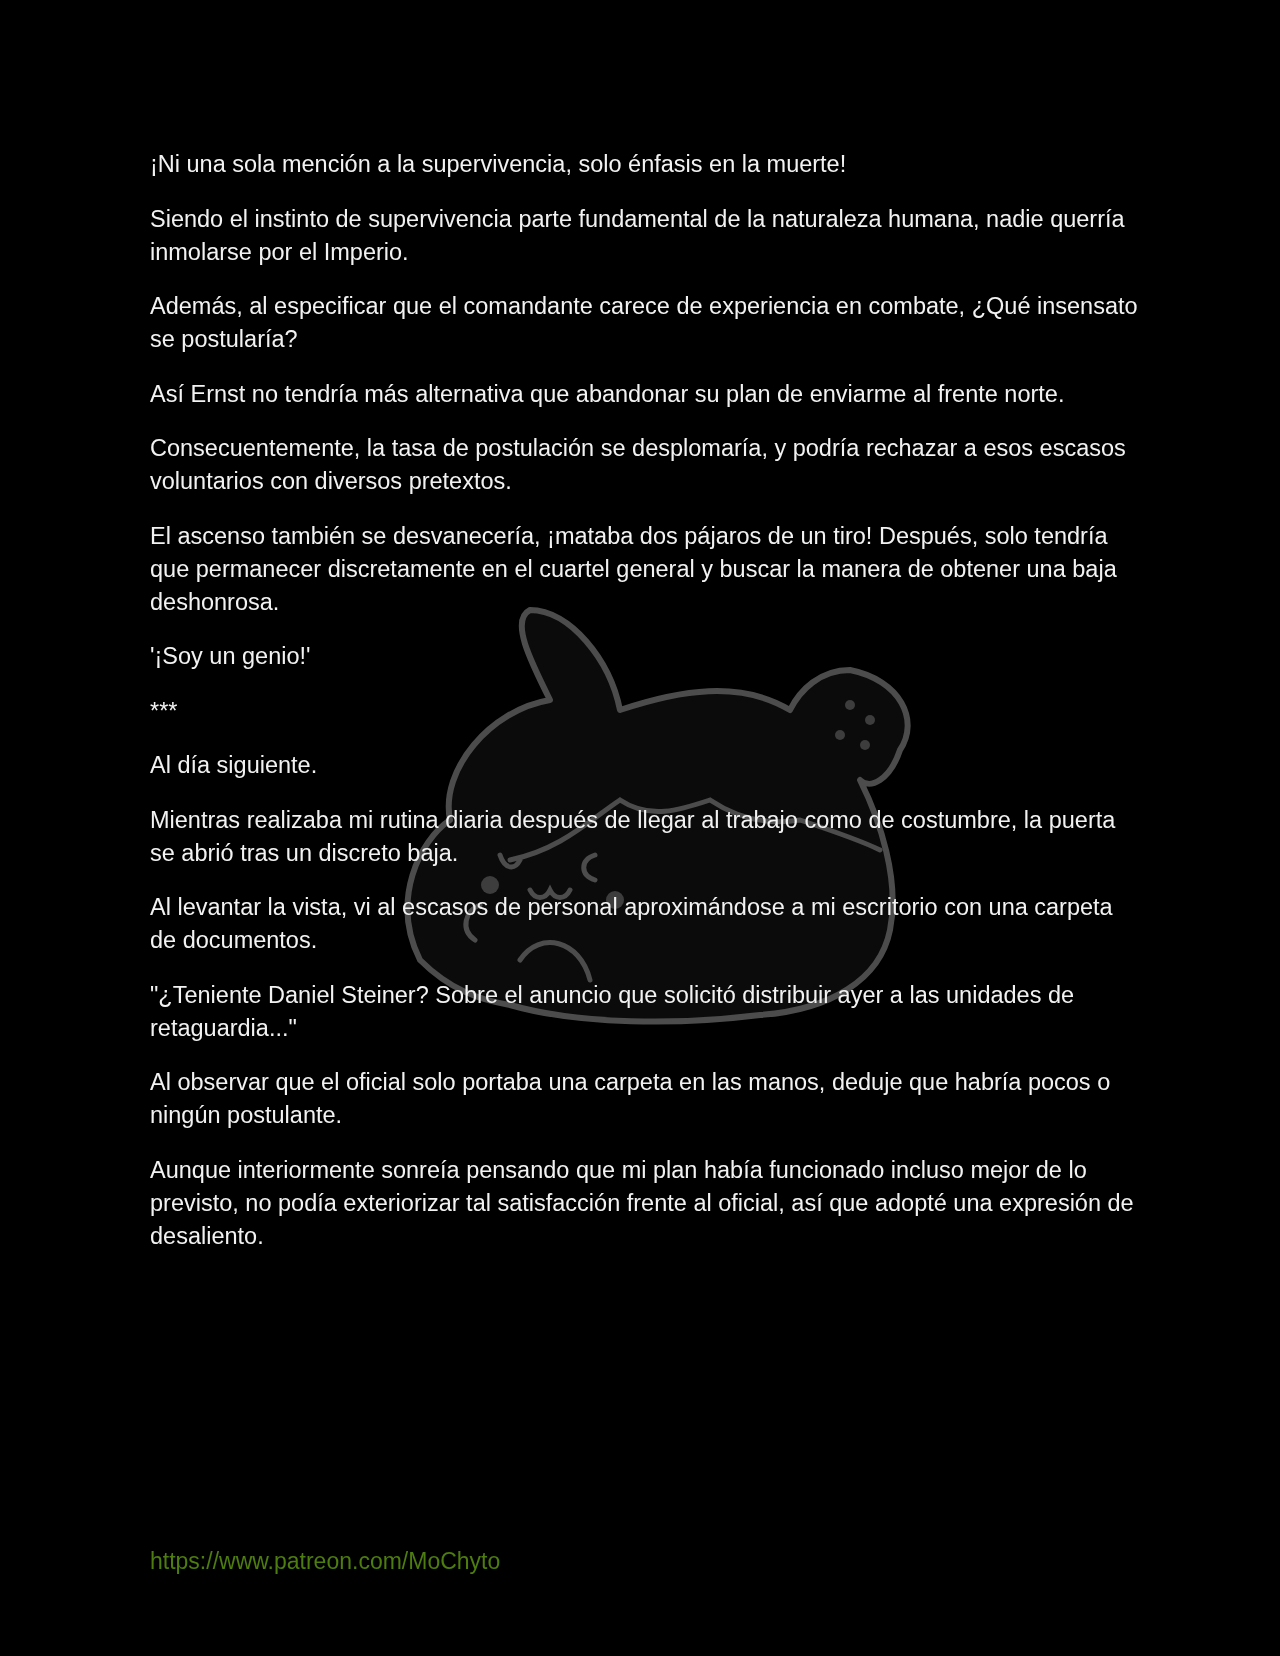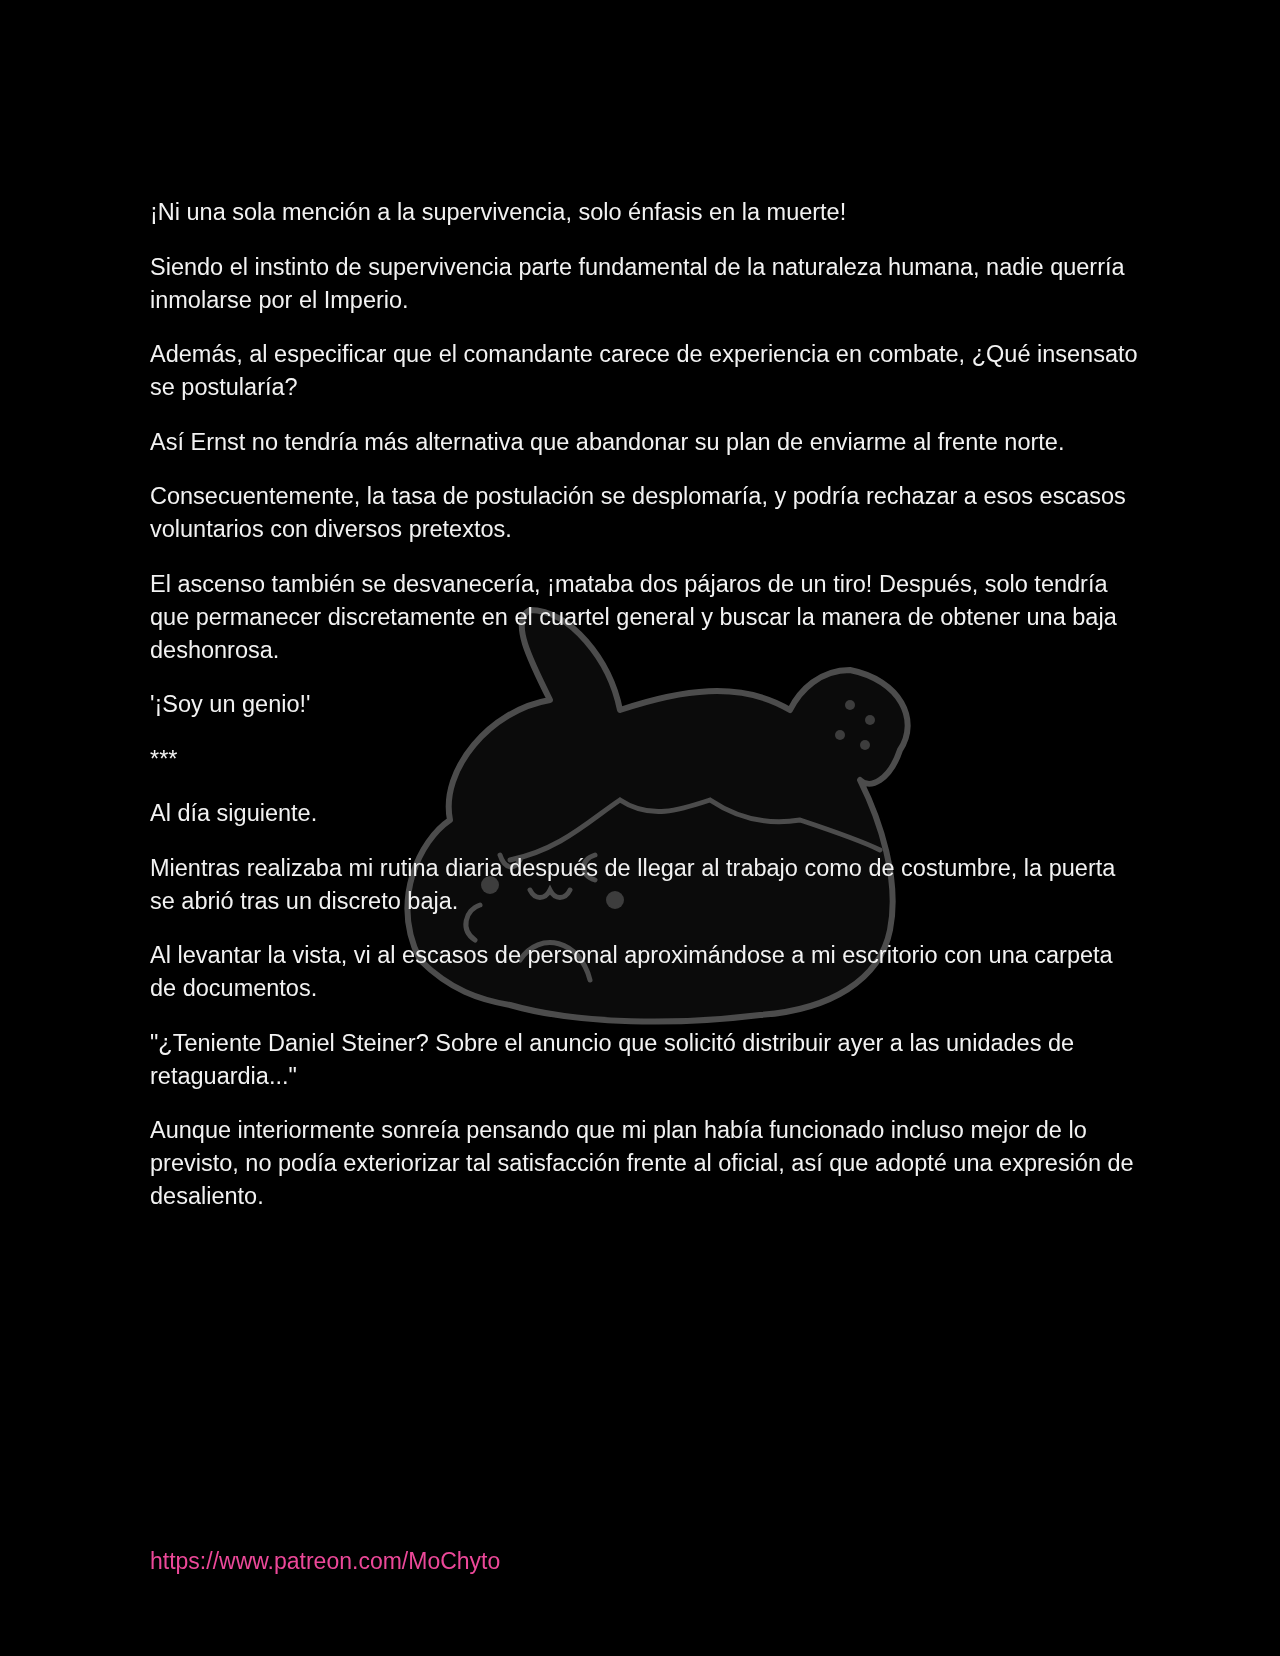--- a/index.html
+++ b/index.html
@@ -1,20 +1,20 @@
 <!DOCTYPE html>
 <html><head>
 <meta charset="utf-8">
 <style>
   html, body { margin: 0; padding: 0; background: #000; }
   body { width: 1280px; height: 1656px; position: relative; overflow: hidden;
          font-family: "Liberation Sans", sans-serif; color: #f2f2f2; }
-  .content { position: absolute; left: 150px; top: 148px; width: 990px; z-index: 2; margin-top: 48px; }
+  .content { position: absolute; left: 150px; top: 148px; width: 990px; z-index: 2; }
   .content p { margin: 0 0 21.5px 0; font-size: 23.5px; line-height: 33px; }
-  .footer-link { position: absolute; left: 150px; top: 1548px; font-size: 23px; color: #ec4899;
+  .footer-link { position: absolute; left: 150px; top: 1548px; font-size: 23px; color: #4d7c0f;
                  text-decoration: none; z-index: 2; }
   .watermark { position: absolute; left: 380px; top: 600px; width: 560px; height: 440px; z-index: 1; opacity: 0.9; }
 </style>
 </head>
 <body>
 
 <svg class="watermark" viewBox="0 0 560 440">
   <g fill="#0d0d0d" stroke="#555" stroke-width="6" stroke-linejoin="round" stroke-linecap="round">
     <path d="M40 360 C10 300 40 240 70 220 C60 170 110 110 170 100 C150 60 130 20 150 10 C190 10 230 60 240 110 C300 90 360 80 410 110 C420 90 440 70 470 70 C520 80 540 120 520 150 C510 180 490 190 480 180 C500 220 520 280 510 330 C500 380 450 410 380 415 C300 425 200 425 130 405 C100 400 70 390 40 360 Z"></path>
   </g>
@@ -42,16 +42,17 @@
   <p>Además, al especificar que el comandante carece de experiencia en combate, ¿Qué insensato se postularía?</p>
   <p>Así Ernst no tendría más alternativa que abandonar su plan de enviarme al frente norte.</p>
   <p>Consecuentemente, la tasa de postulación se desplomaría, y podría rechazar a esos escasos voluntarios con diversos pretextos.</p>
   <p>El ascenso también se desvanecería, ¡mataba dos pájaros de un tiro! Después, solo tendría que permanecer discretamente en el cuartel general y buscar la manera de obtener una baja deshonrosa.</p>
   <p>'¡Soy un genio!'</p>
   <p>***</p>
   <p>Al día siguiente.</p>
   <p>Mientras realizaba mi rutina diaria después de llegar al trabajo como de costumbre, la puerta se abrió tras un discreto baja.</p>
   <p>Al levantar la vista, vi al escasos de personal aproximándose a mi escritorio con una carpeta de documentos.</p>
   <p>"¿Teniente Daniel Steiner? Sobre el anuncio que solicitó distribuir ayer a las unidades de retaguardia..."</p>
+  <p>Al observar que el oficial solo portaba una carpeta en las manos, deduje que habría pocos o ningún postulante.</p>
   <p>Aunque interiormente sonreía pensando que mi plan había funcionado incluso mejor de lo previsto, no podía exteriorizar tal satisfacción frente al oficial, así que adopté una expresión de desaliento.</p>
 </div>
 
 <a class="footer-link">https://www.patreon.com/MoChyto</a>
 
 </body></html>

